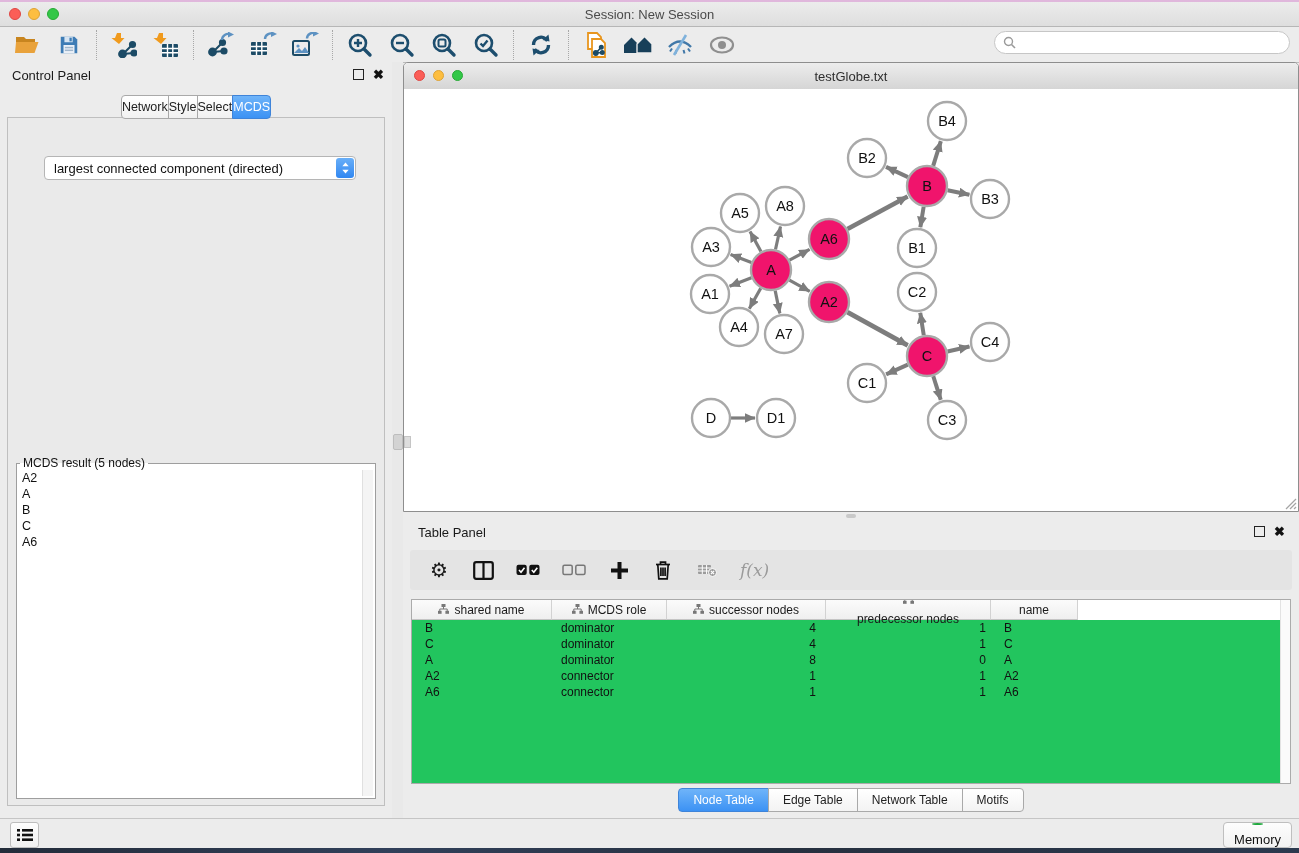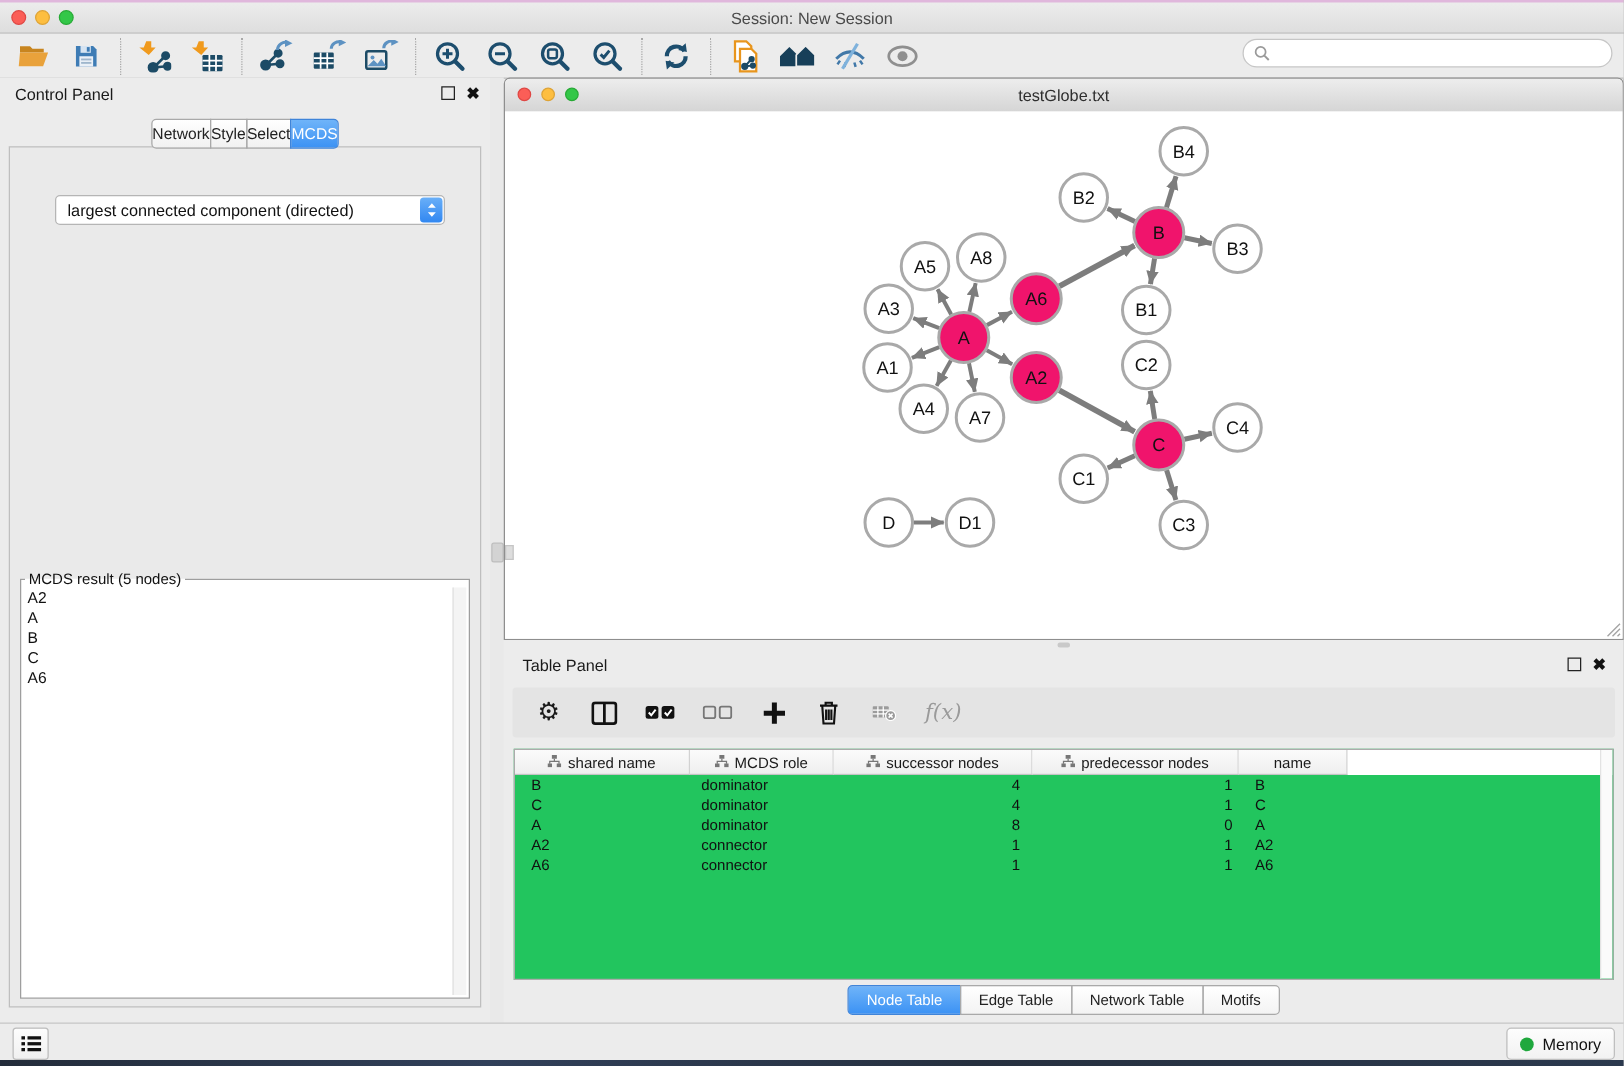--- a/index.html
+++ b/index.html
@@ -81,21 +81,21 @@
   .tbl-scroll{position:absolute;top:0;bottom:0;right:0;width:9px;background:#FBFBFB;border-left:1px solid #E3E3E3;}
   .tp-tabs{position:absolute;top:268px;left:0;right:0;display:flex;justify-content:center;}
   .btab{height:22px;line-height:22px;padding:0 14px;font-size:12px;color:#222;background:linear-gradient(#FFFFFF,#F3F3F3);border:1px solid #A9A9A9;margin-left:-1px;cursor:default;}
   .btab:first-child{border-radius:4px 0 0 4px;margin-left:0;}
   .btab:last-child{border-radius:0 4px 4px 0;}
   .btab.active{background:linear-gradient(#6FB4F9,#3C92F4);color:#FFF;border-color:#3F84D9;}
 
   
   .statusbar{position:absolute;left:0;top:818px;right:0;height:30px;background:#ECECEC;border-top:1px solid #C5C5C5;}
   .list-btn{position:absolute;left:10px;top:3px;width:27px;height:24px;background:linear-gradient(#FDFDFD,#F0F0F0);border:1px solid #BDBDBD;border-radius:3px;display:flex;align-items:center;justify-content:center;}
-  .mem-btn{position:absolute;right:7px;top:3px;height:24px;padding:0 10px;background:linear-gradient(#FDFDFD,#F2F2F2);border:1px solid #BFBFBF;border-radius:4px;display:flex;align-items:center;gap:7px;font-size:13px;color:#111;}
+  .mem-btn{position:absolute;right:7px;top:3px;height:24px;padding:0 10px;background:linear-gradient(#FDFDFD,#F2F2F2);border:1px solid #BFBFBF;border-radius:4px;display:flex;align-items:center;gap:7px;font-size:13px;color:#111;flex-direction:column;}
   .mem-dot{width:11px;height:11px;border-radius:50%;}
   .desktop-strip{position:absolute;left:0;top:848px;right:0;height:5px;background:linear-gradient(90deg,#232C3A,#31405A 30%,#26303F 60%,#2B394E);}
 </style>
 </head>
 <body>
 
 <div class="app">
 
   <div class="titlebar">
     <div class="traffic">
@@ -487,21 +487,21 @@
           </span>
           <span class="th" style="width: 159px;">
             <span><svg width="11" height="10" viewBox="0 0 11 10">
                 <rect x="3.5" y="0" width="4" height="3" fill="#777"></rect>
                 <path d="M5.5 3 v2 M1.8 7 V5 h7.4 v2" stroke="#777" fill="none"></path>
                 <rect x="0" y="6.8" width="3.6" height="3" fill="#777"></rect>
                 <rect x="7.4" y="6.8" width="3.6" height="3" fill="#777"></rect>
               </svg></span>
             <span>successor nodes</span>
           </span>
-          <span class="th" style="width: 165px;">
+          <span class="th" style="width: 165px; flex-direction: column;">
             <span><svg width="11" height="10" viewBox="0 0 11 10">
                 <rect x="3.5" y="0" width="4" height="3" fill="#777"></rect>
                 <path d="M5.5 3 v2 M1.8 7 V5 h7.4 v2" stroke="#777" fill="none"></path>
                 <rect x="0" y="6.8" width="3.6" height="3" fill="#777"></rect>
                 <rect x="7.4" y="6.8" width="3.6" height="3" fill="#777"></rect>
               </svg></span>
             <span>predecessor nodes</span>
           </span>
           <span class="th" style="width: 87px; text-align: center;">
             <span>name</span>

